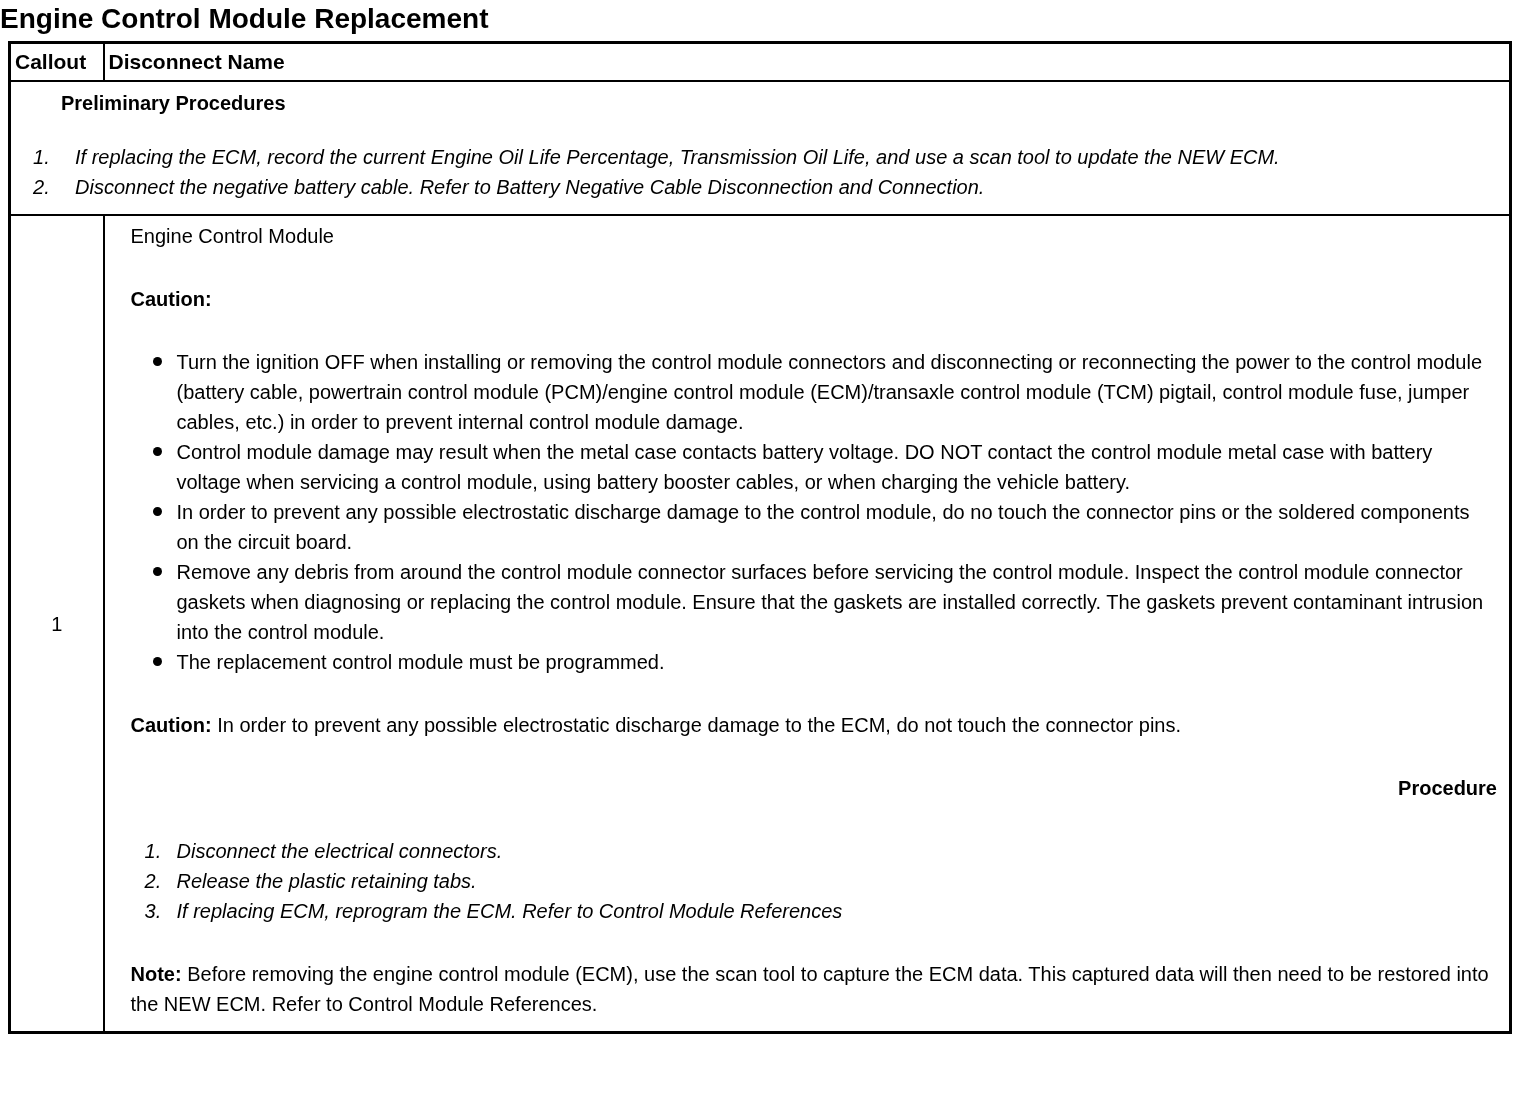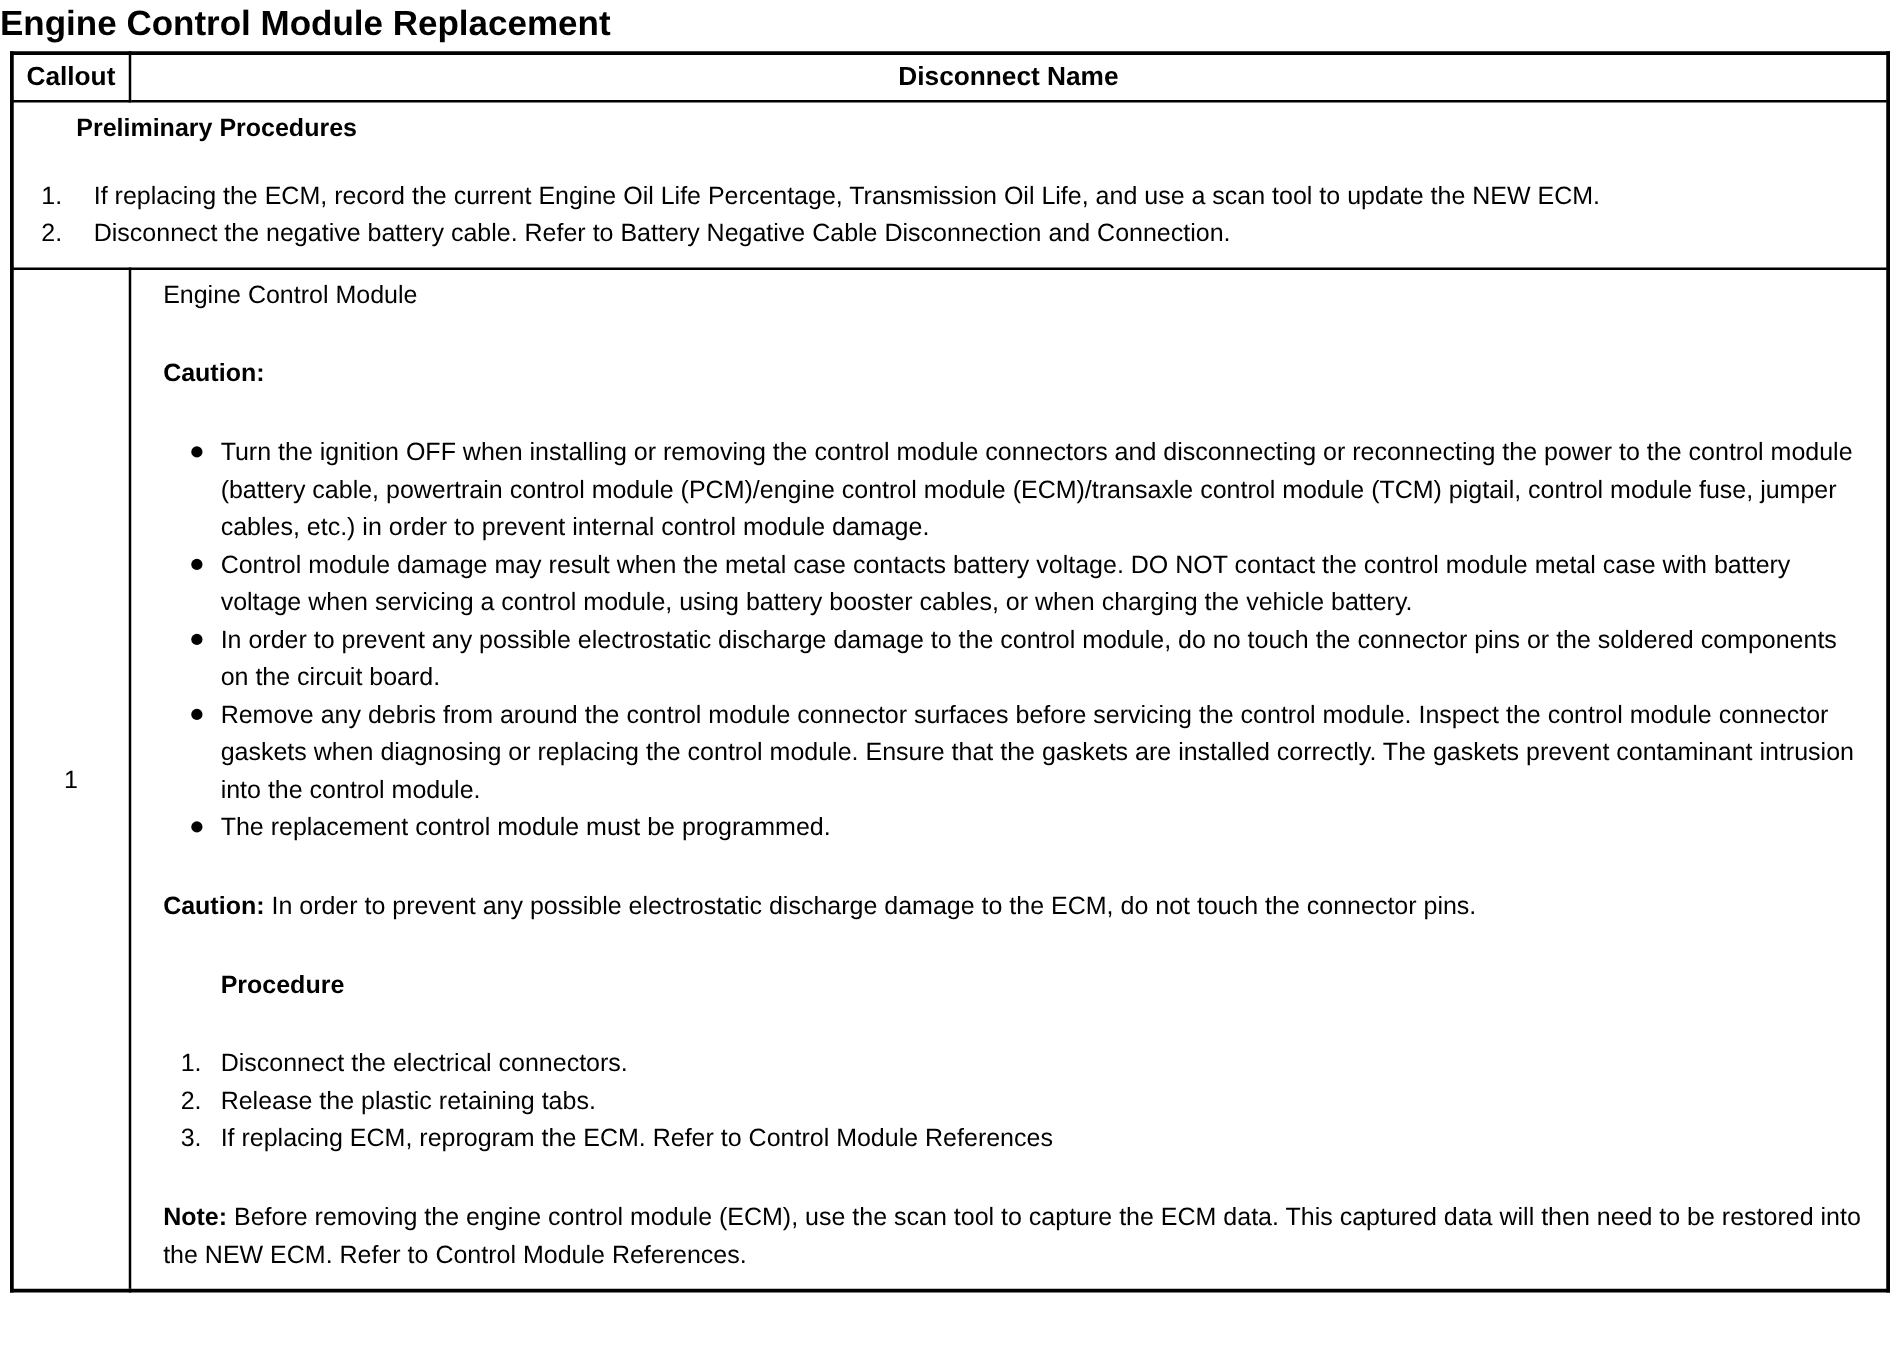--- a/index.html
+++ b/index.html
@@ -27,37 +27,38 @@
     margin: 0 8px;
     table-layout: fixed;
   }
   table.doc-table, table.doc-table th, table.doc-table td {
     border: 2px solid #000;
   }
   table.doc-table { border-width: 3px; }
   th {
     font-weight: bold;
     font-size: 21px;
-    text-align: center;
+    text-align: left;
     padding: 3px 4px;
     vertical-align: middle;
   }
   .callout-col { width: 94px; }
   td { vertical-align: top; }
 
   
   .prelim-cell { padding: 6px 10px 12px 10px; }
   .prelim-heading {
     font-weight: bold;
     margin-left: 40px;
     margin-bottom: 24px;
   }
   ol.custom-num {
     list-style: none;
     counter-reset: item;
+    font-style: italic;
   }
   ol.custom-num > li {
     counter-increment: item;
     position: relative;
   }
   ol.custom-num > li::before {
     content: counter(item) ".";
     position: absolute;
   }
   ol.prelim-list > li { padding-left: 54px; }
@@ -83,21 +84,21 @@
     position: absolute;
     left: 22px;
     top: 10px;
     width: 9px;
     height: 9px;
     border-radius: 50%;
     background: #000;
   }
   ol.proc-list > li { padding-left: 46px; }
   ol.proc-list > li::before { left: 14px; }
-  .procedure-heading { margin-left: 46px; }
+  .procedure-heading { margin-left: 46px; text-align: right; }
 </style>
 </head>
 <body>
 
 <div class="page-title">Engine Control Module Replacement</div>
 
 <table class="doc-table">
   <tbody>
       <tr>
     <th class="callout-col">Callout</th>

